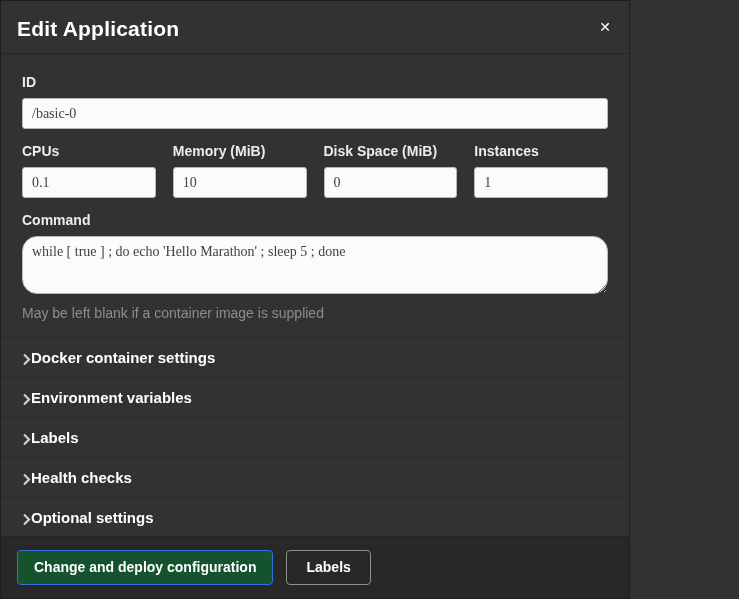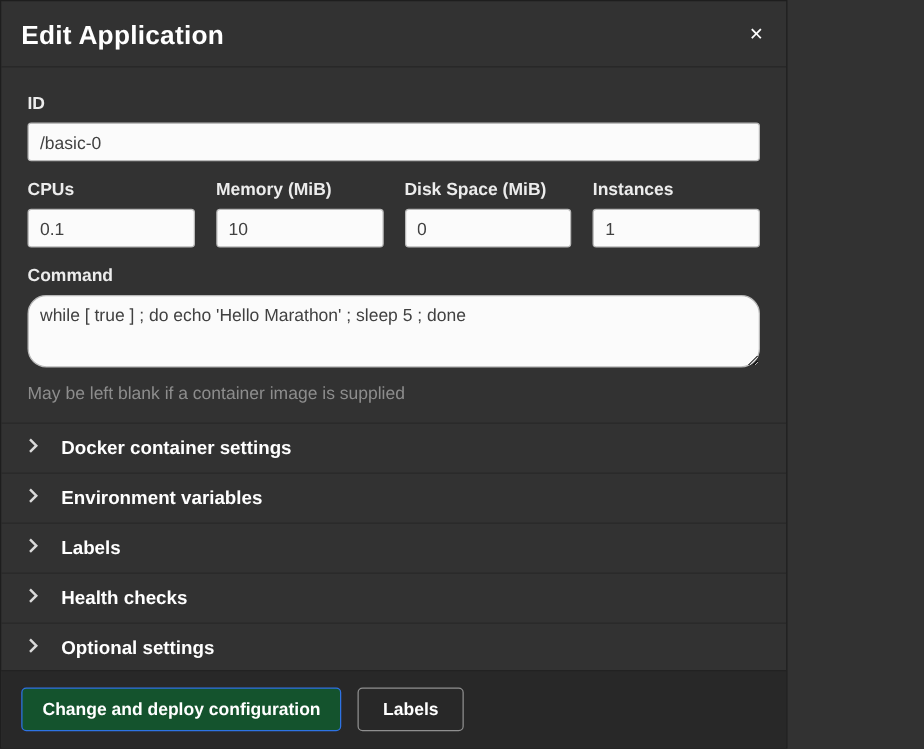--- a/index.html
+++ b/index.html
@@ -55,21 +55,21 @@
     margin: 14px 0 8px 0;
   }
   .form-label.first { margin-top: 10px; }
   .text-input, .text-area {
     width: 100%;
     background: #fbfbfb;
     border: 1px solid #b9b9b9;
     border-radius: 3px;
     color: #414141;
     font-size: 14px;
-    font-family: Liberation Sans, sans-serif;
+    font-family: Liberation Serif, serif;
     padding: 6px 9px;
     outline: none;
   }
   .text-input { height: 31px; }
   .text-area {
     height: 58px;
     resize: both;
     line-height: 1.35;
     border-radius: 15px;
   }
@@ -80,22 +80,22 @@
   .field-col { flex: 1 1 0; min-width: 0; }
   .help-text {
     color: #8d8d8d;
     font-size: 14px;
     margin: 7px 0 16px 0;
   }
   
   .sections { margin: 0 -21px; }
   .section-row {
     display: flex;
-    align-items: flex-start;
-    gap: 18px;
+    align-items: flex-end;
+    gap: 0;
     padding: 11px 21px;
     border-top: 1px solid #282828;
     cursor: pointer;
   }
   .section-row:last-child { border-bottom: 1px solid #282828; }
   .section-label {
     color: #ffffff;
     font-size: 15px;
     font-weight: 700;
   }

